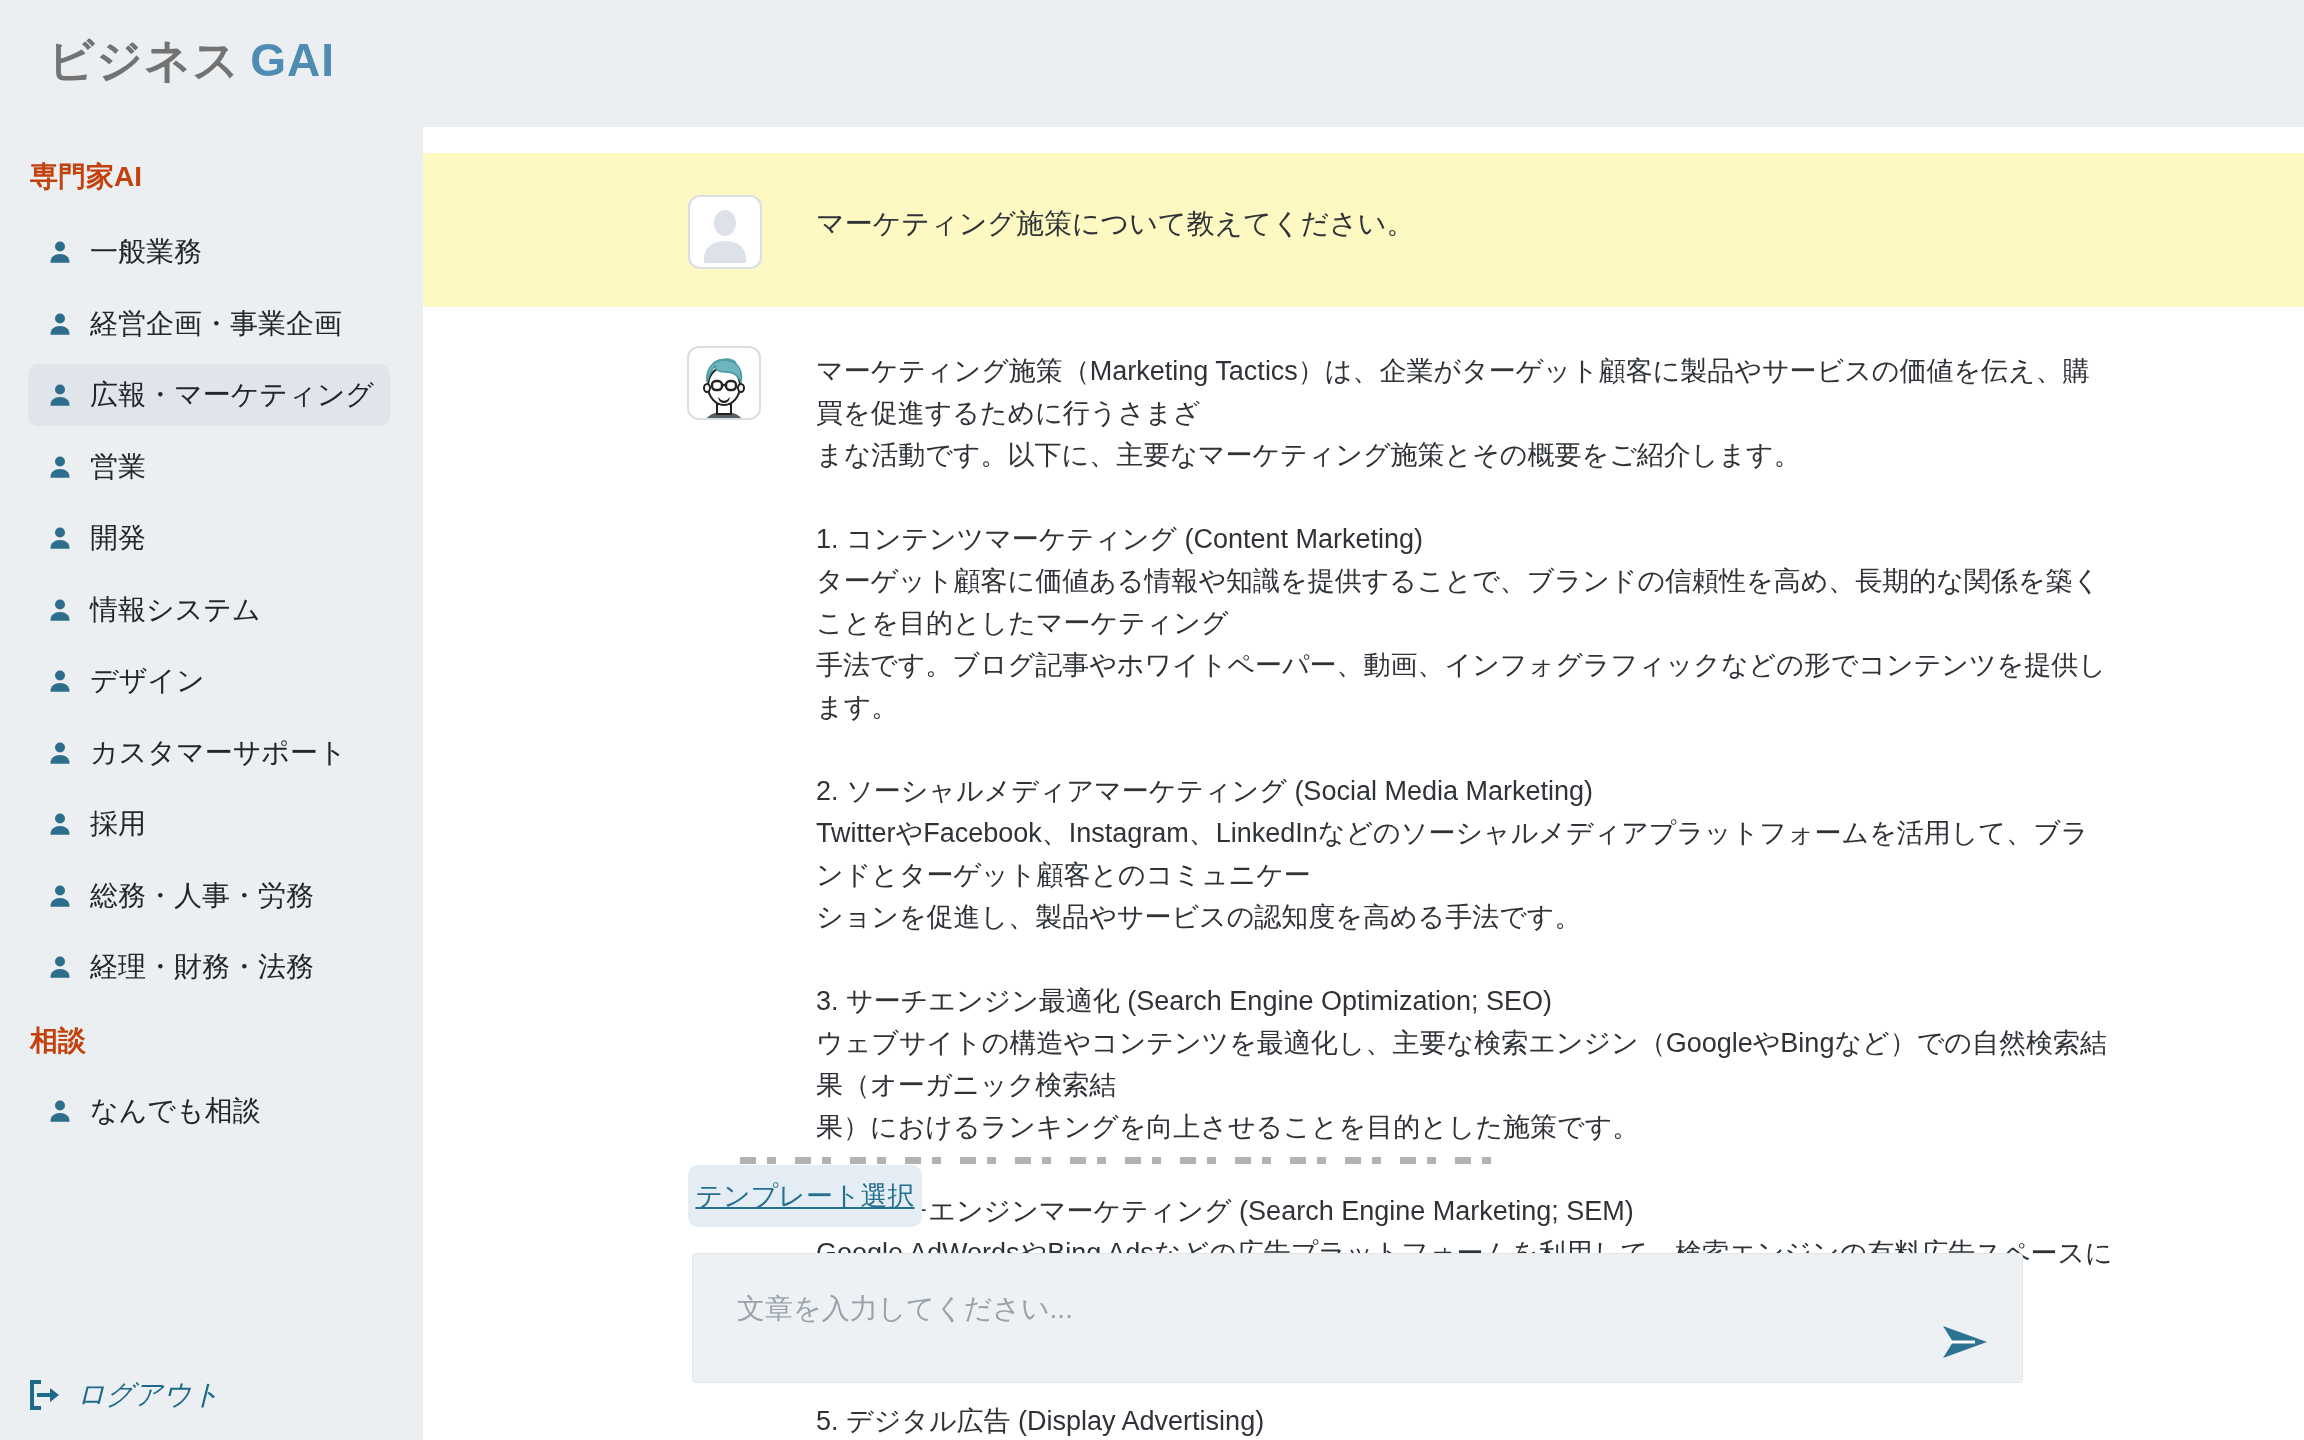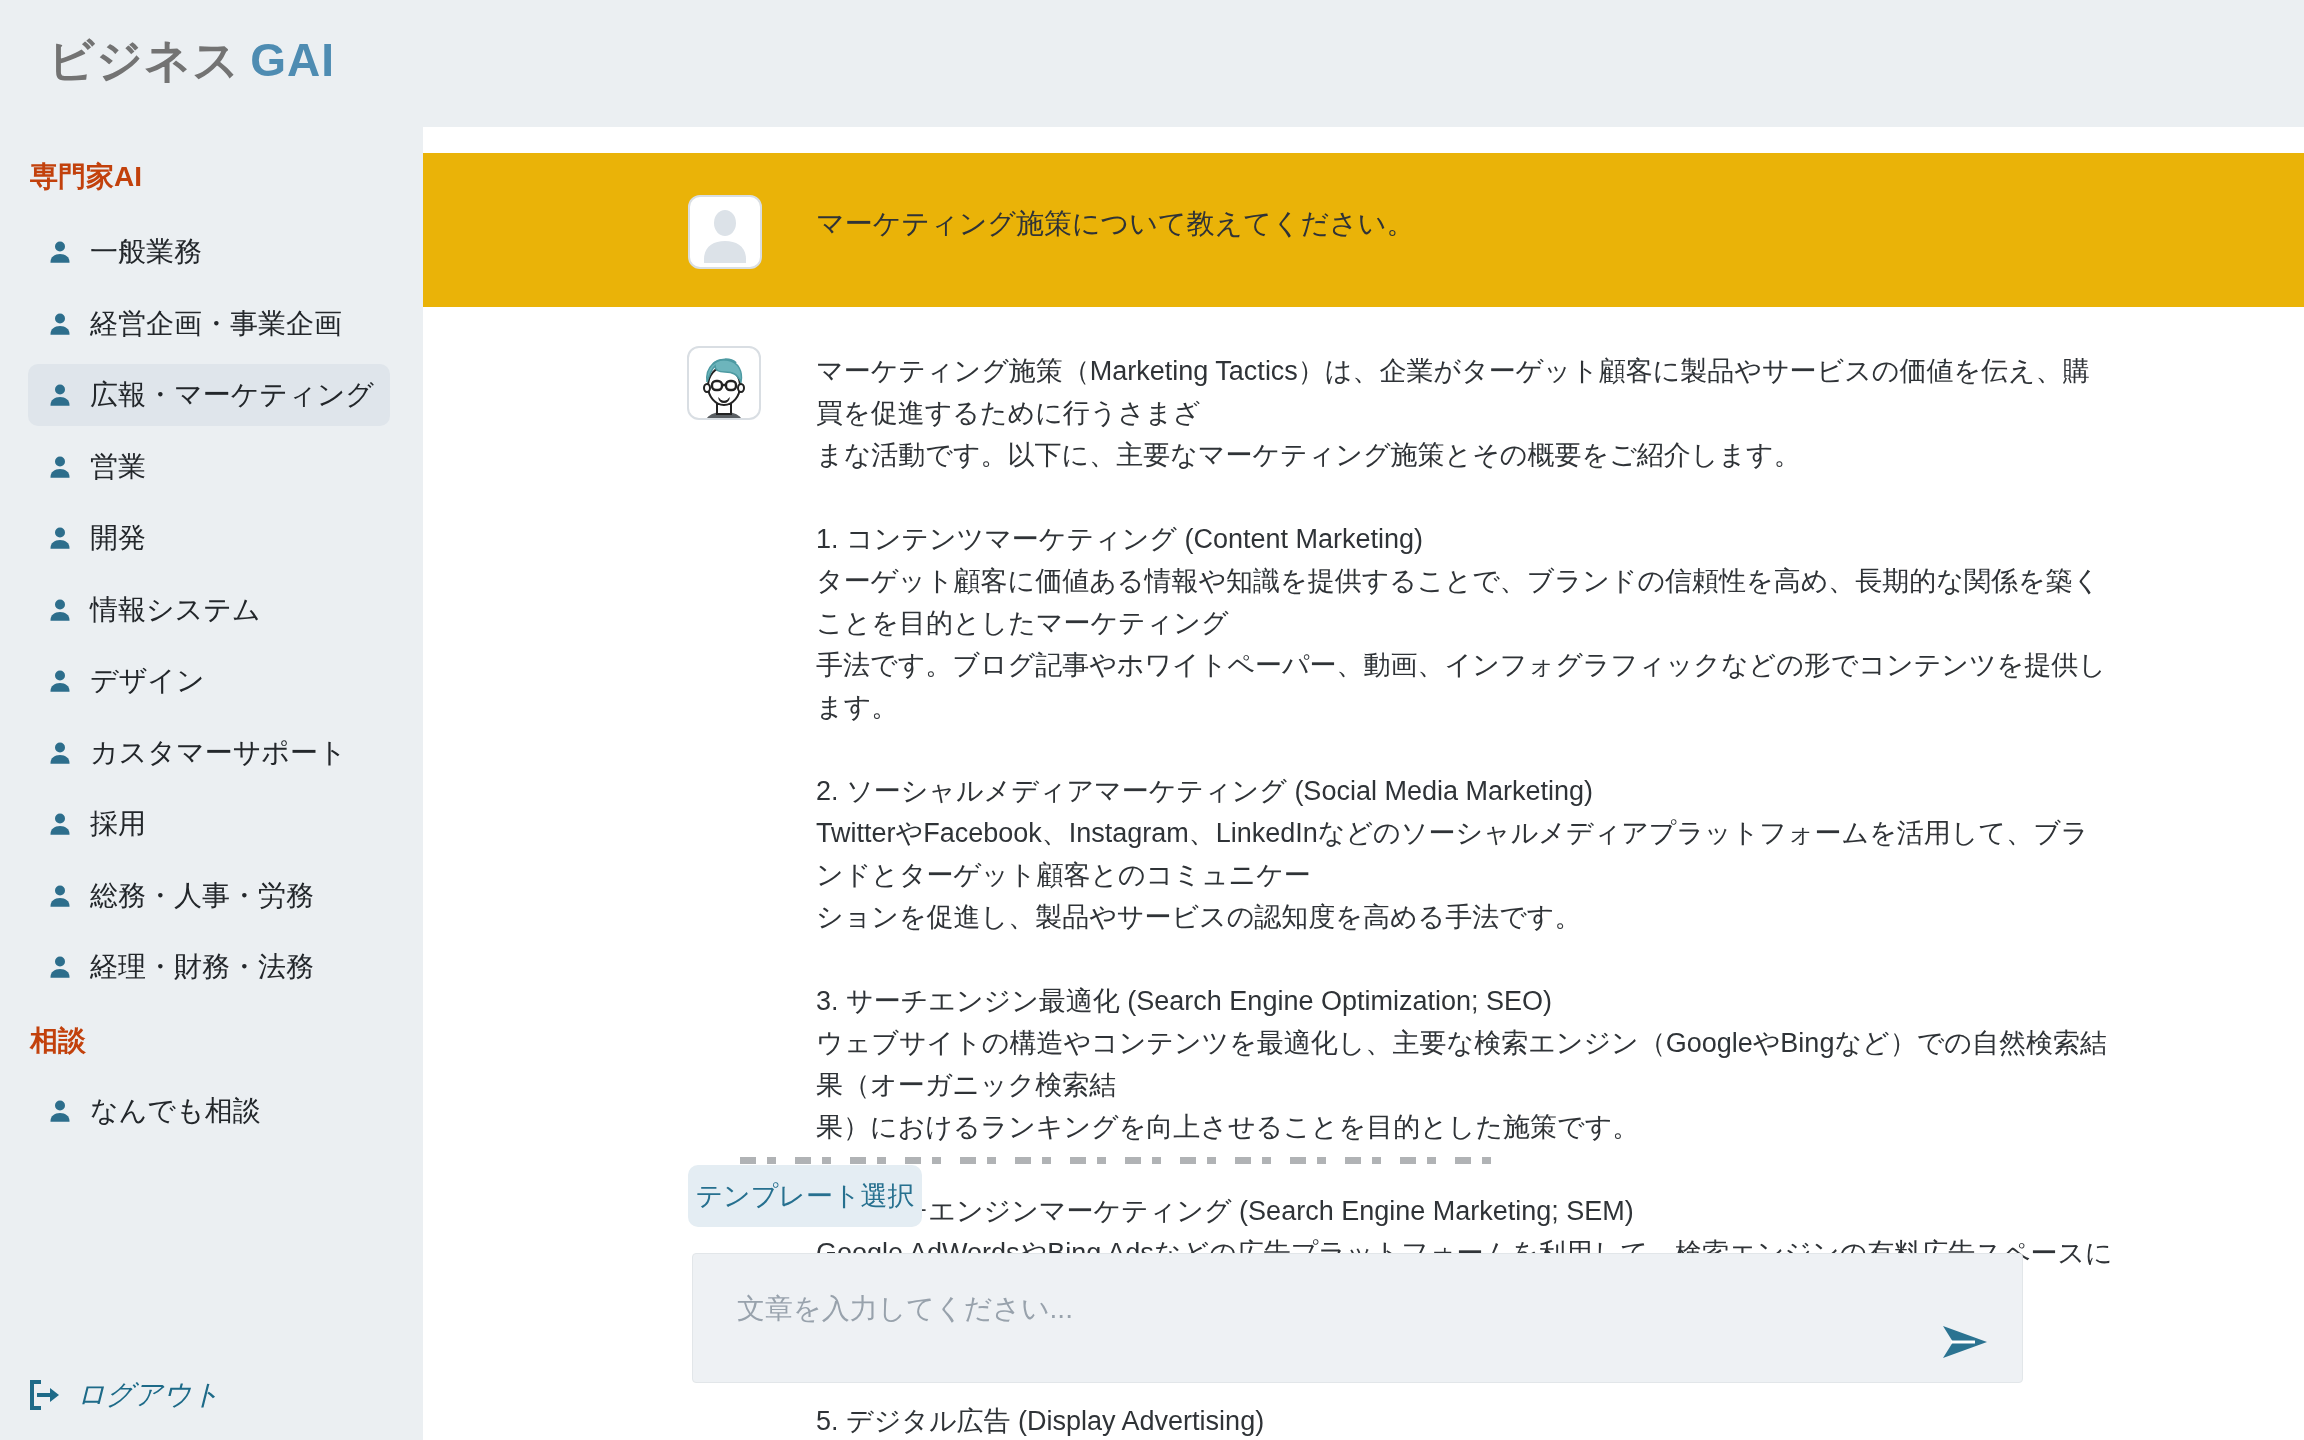--- a/index.html
+++ b/index.html
@@ -23,36 +23,36 @@
   .menu-row{height:62px;display:flex;align-items:center;padding-left:18px;gap:16px;
     border-radius:10px;cursor:pointer;box-sizing:border-box;}
   .menu-row.selected{background:#dfe5eb;}
   .menu-row .txt{font-size:28px;color:#23272b;white-space:nowrap;}
   .picon{width:28px;height:28px;flex:0 0 28px;}
   .picon path,.picon circle{fill:#2d6e8c;}
   .logout{position:absolute;left:28px;top:1376px;display:flex;align-items:center;gap:15px;cursor:pointer;}
   .logout .txt{font-size:28px;color:#1d6a88;font-style:italic;}
   
   .panel{position:absolute;left:423px;top:127px;width:1881px;height:1313px;background:#ffffff;}
-  .user-band{position:absolute;left:0;top:26px;width:100%;height:154px;background:#eab308;}
+  .user-band{position:absolute;left:0;top:26px;width:100%;height:154px;background:#fef9c3;}
   .avatar{position:absolute;width:74px;height:74px;background:#ffffff;border:2px solid #d9dee3;
     border-radius:12px;box-sizing:border-box;overflow:hidden;}
   .user-avatar{left:265px;top:42px;}
   .user-text{position:absolute;left:393px;top:52px;font-size:28px;color:#2f3337;}
   .assistant-avatar{left:264px;top:219px;}
   .assistant-text{position:absolute;left:393px;top:223px;width:1300px;
     font-size:27px;line-height:42px;white-space:pre-line;color:#2f3337;}
   
   .ghost-row{position:absolute;left:317px;top:1030px;width:760px;height:7px;opacity:.40;
     background:repeating-linear-gradient(90deg,#3a4046 0 16px,transparent 16px 27px,#3a4046 27px 36px,transparent 36px 55px);}
   .ghost-veil{position:absolute;left:300px;top:1020px;width:1200px;height:22px;
     background:linear-gradient(#ffffff,rgba(255,255,255,.55));}
   .template-btn{position:absolute;left:265px;top:1038px;width:234px;height:62px;
     background:#e4edf3;border:none;border-radius:10px;cursor:pointer;
-    font-family:inherit;font-size:27px;color:#26708f;}
+    font-family:inherit;font-size:27px;color:#26708f;text-decoration:underline;}
   .composer{position:absolute;left:269px;top:1126px;width:1331px;height:130px;
     background:#eef1f4;border:1px solid #e2e6e9;border-radius:4px;box-sizing:border-box;}
   .composer textarea{position:absolute;left:0;top:0;width:100%;height:100%;box-sizing:border-box;
     background:transparent;border:none;outline:none;resize:none;
     padding:36px 110px 20px 44px;font-family:inherit;font-size:28px;color:#2f3337;}
   .composer textarea::placeholder{color:#98a2ac;opacity:1;}
   .send-btn{position:absolute;right:33px;bottom:20px;width:48px;height:40px;background:transparent;
     border:none;padding:0;cursor:pointer;}
 </style>
 </head>

